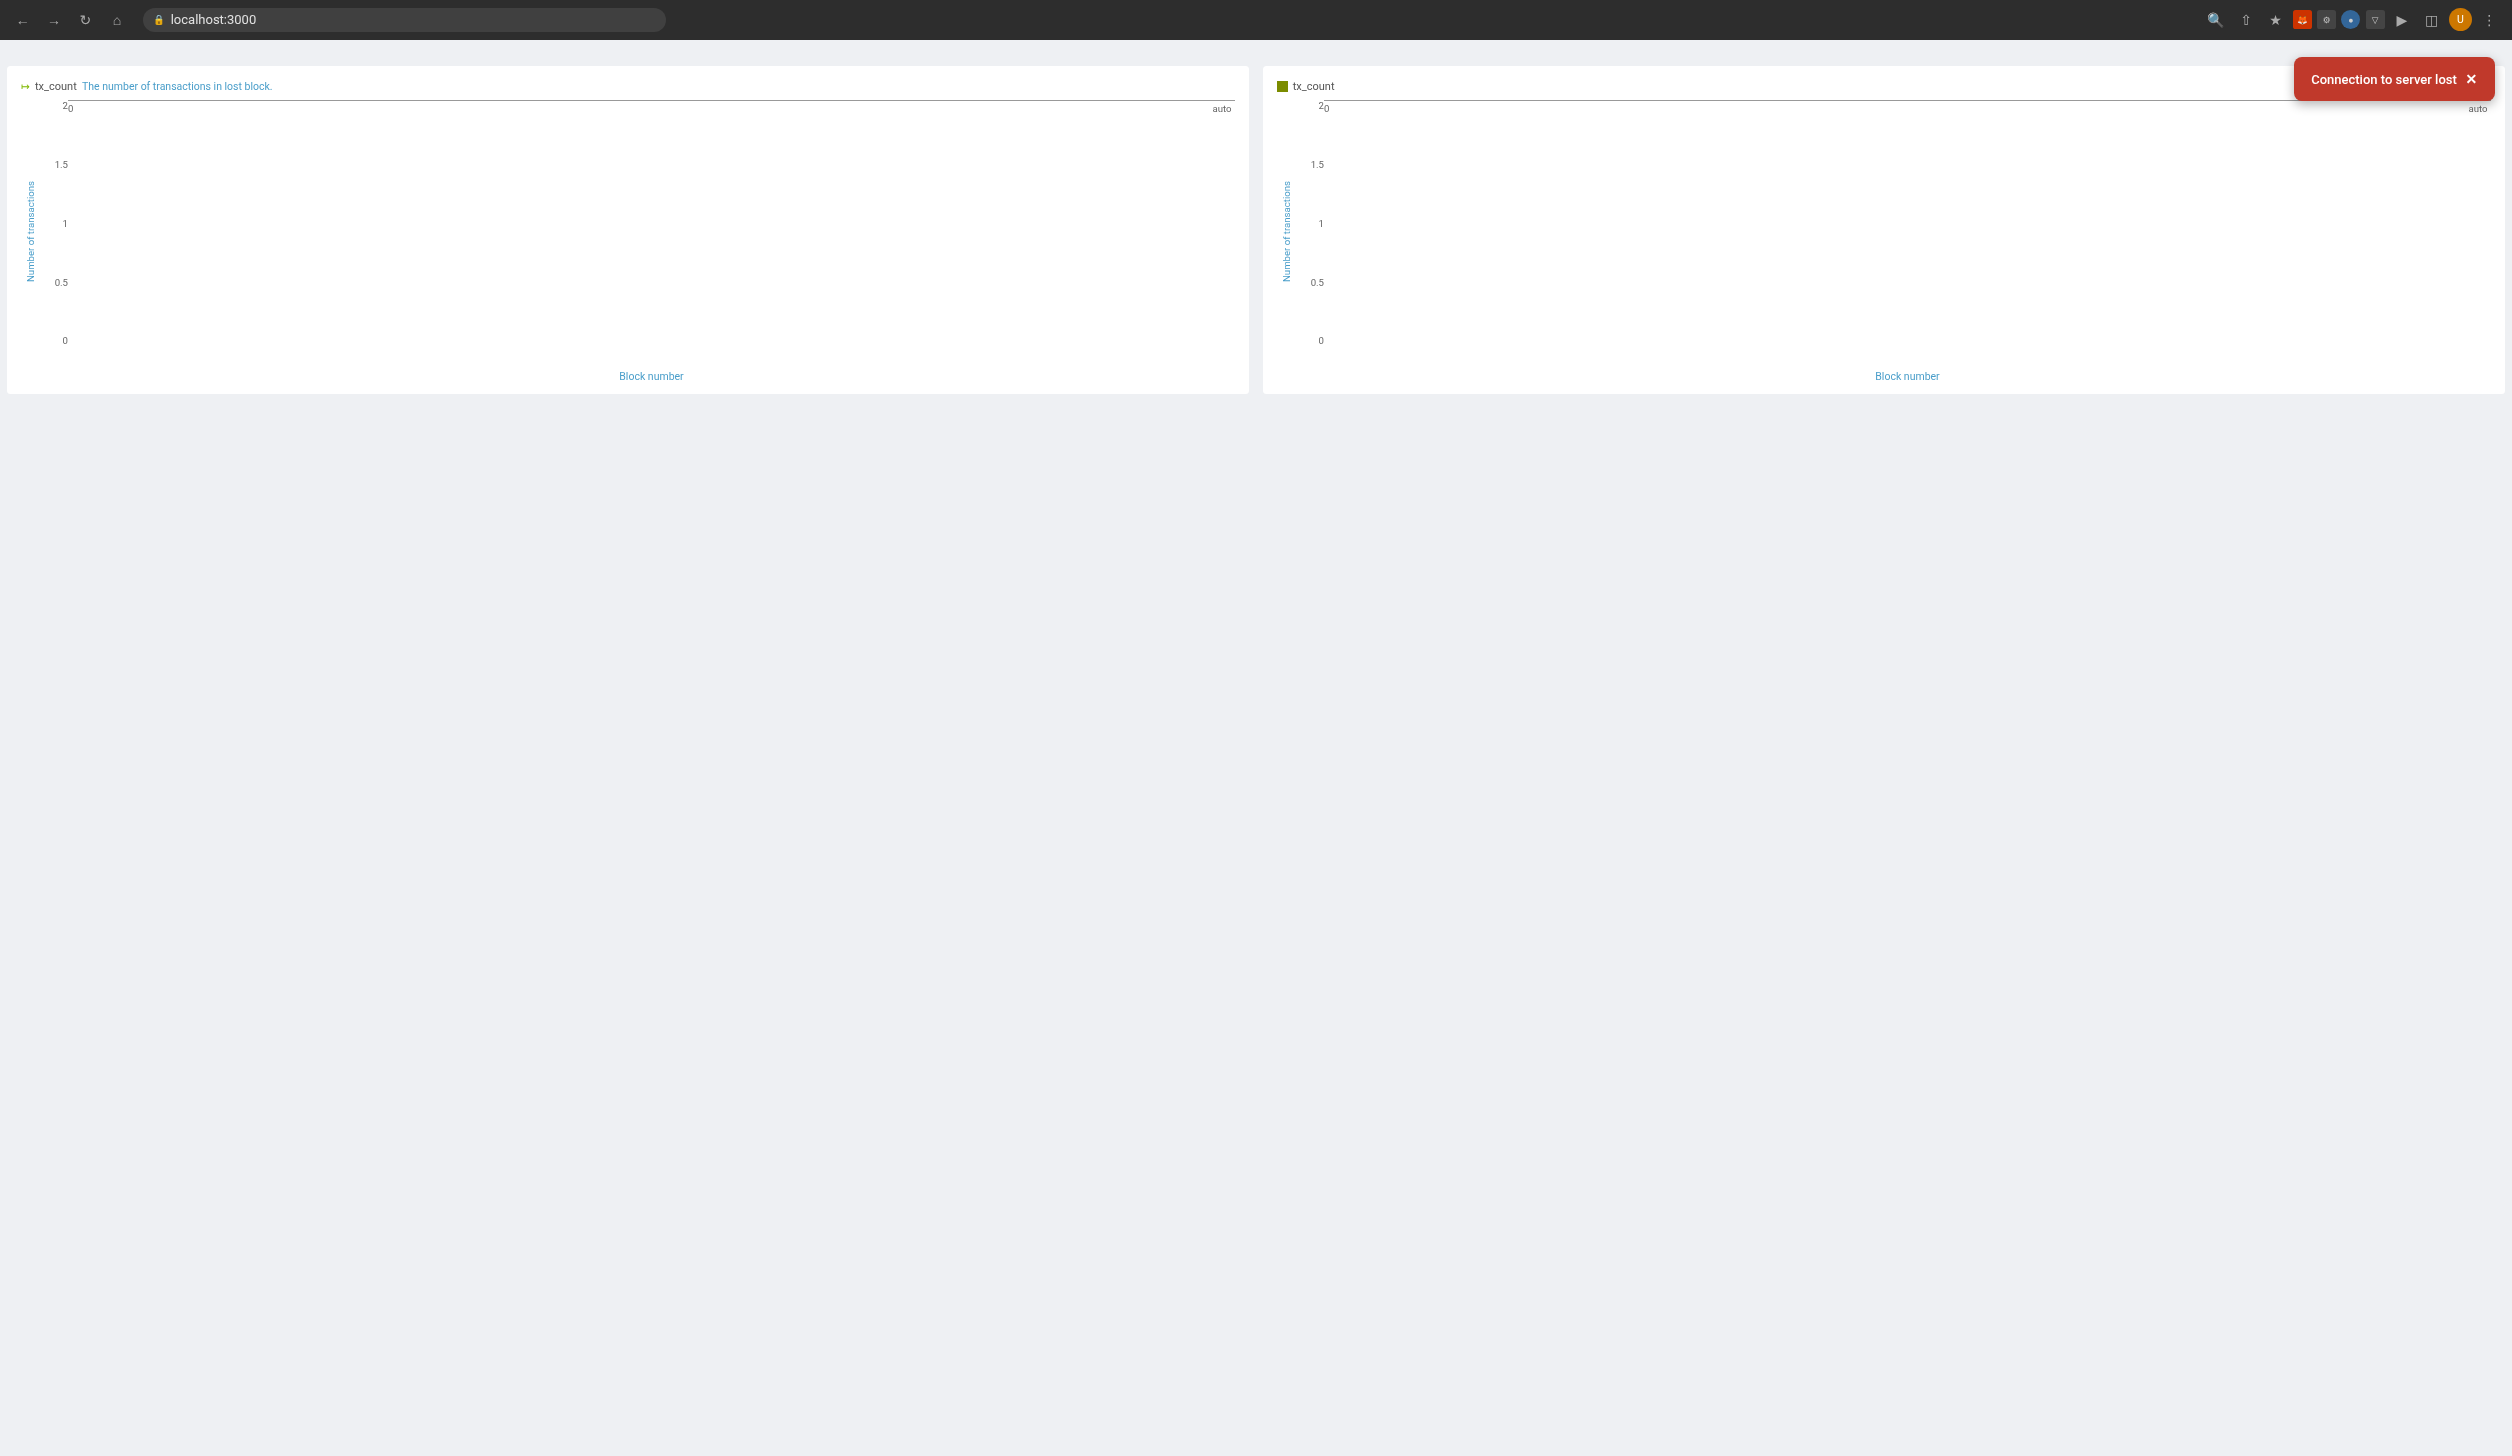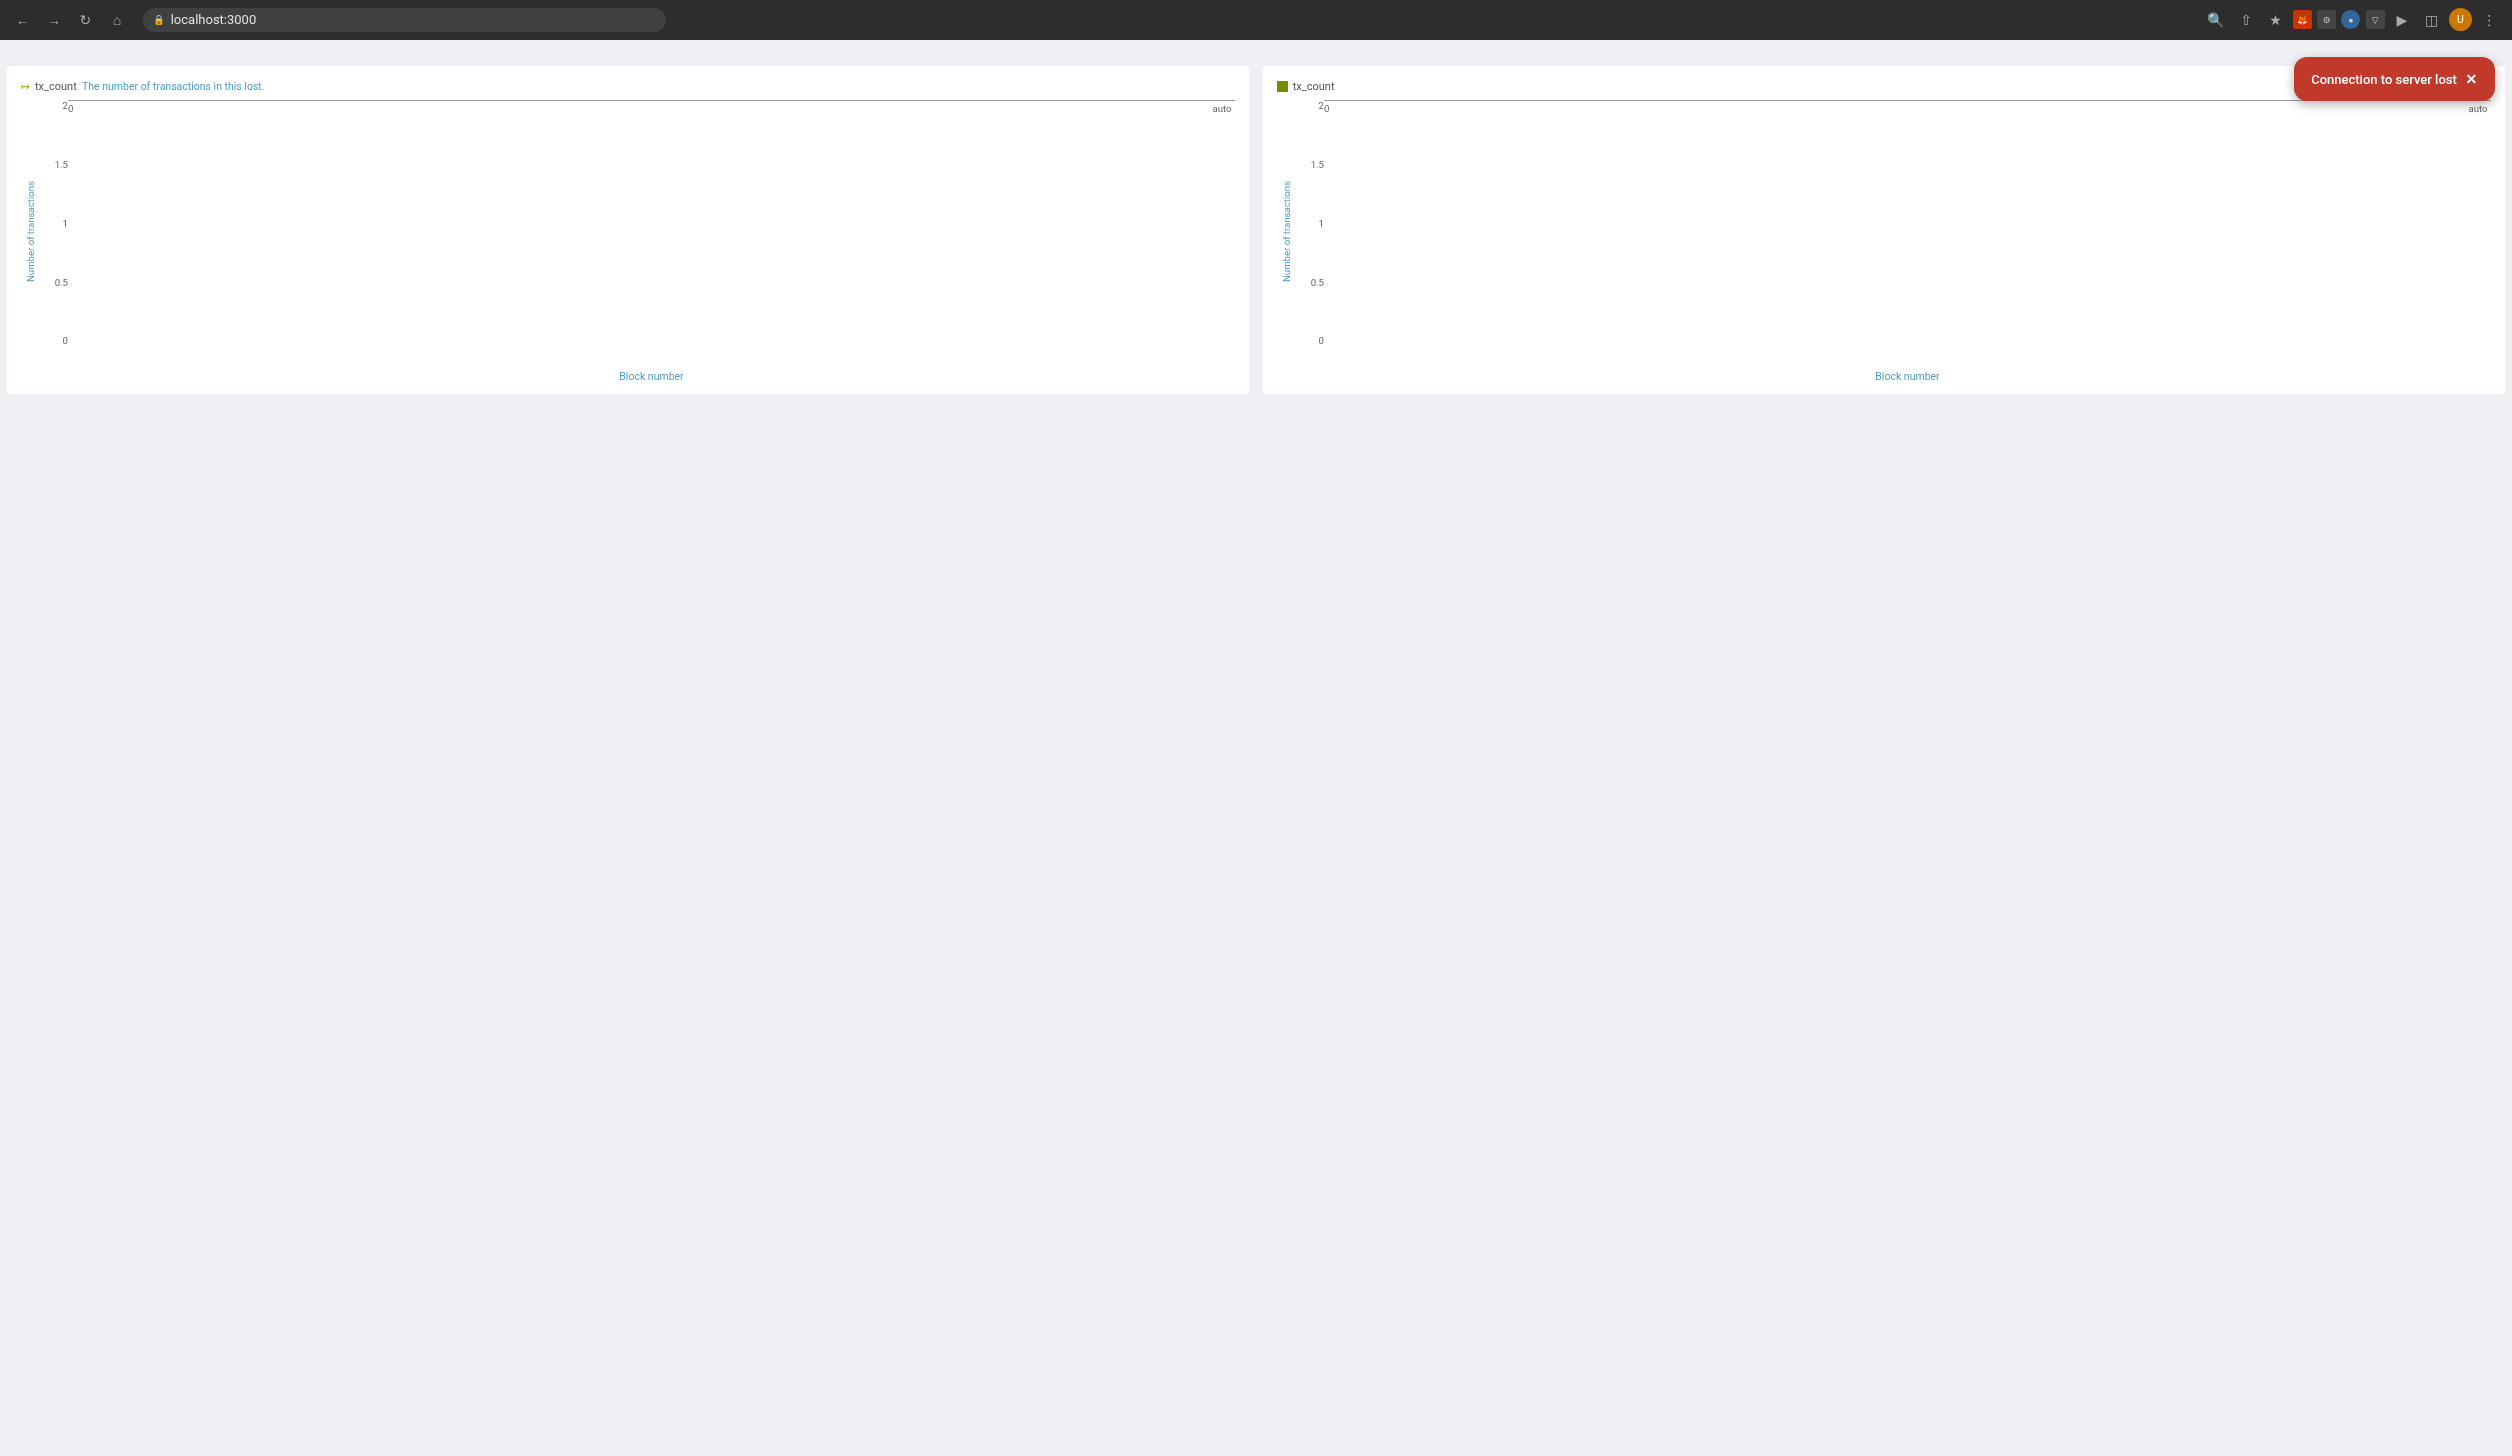--- a/index.html
+++ b/index.html
@@ -104,21 +104,21 @@
     }
 
     
     .notification-toast {
       position: absolute;
       top: 17.4px;
       right: 17.4px;
       background: #c0392b;
       color: white;
       padding: 14px 17.4px;
-      border-radius: 13px;
+      border-radius: 8px;
       display: flex;
       align-items: center;
       gap: 8.7px;
       font-size: 13px;
       font-weight: 500;
       box-shadow: 0 3.5px 10.5px rgba(0,0,0,0.3);
       z-index: 100;
     }
     .notification-toast .close-x {
       font-size: 14px;
@@ -241,21 +241,21 @@
     <span class="close-x">✕</span>
   </div>
 
   <div class="charts-container">
 
     <div class="chart-panel">
 
       <div class="chart-legend">
         <span class="legend-arrow">↦</span>
         <span class="legend-label">tx_count</span>
-        <span class="legend-desc">The number of transactions in this lost.</span>
+        <span class="legend-desc">The number of transactions in lost block.</span>
       </div>
 
       <div class="chart-area">
 
         <div class="rotated-label-container" style="width:19px; height:262px; display:flex; align-items:center; justify-content:center;">
           <span style="color:#4a9eca; font-size:9.6px; white-space:nowrap; transform:rotate(-90deg); display:block; width:174px; text-align:center;">Number of transactions</span>
         </div>
 
         <div style="display:flex; flex-direction:column; align-items:flex-end; justify-content:space-between; width:28px; height:262px; padding-bottom:15.7px; flex-shrink:0;">
           <span class="y-label">2</span>

